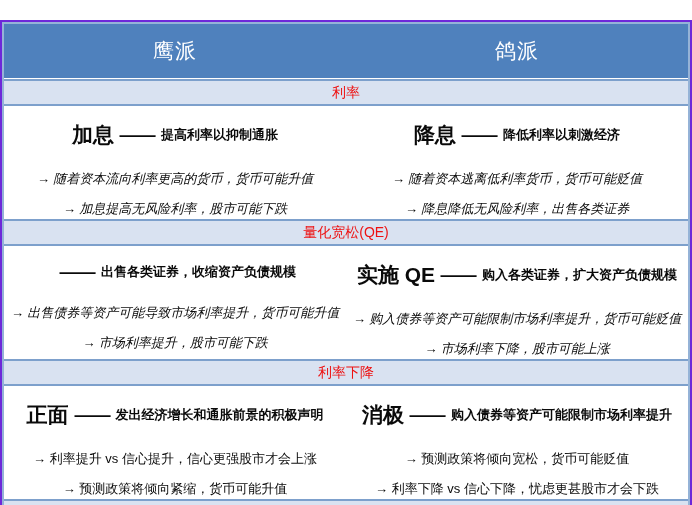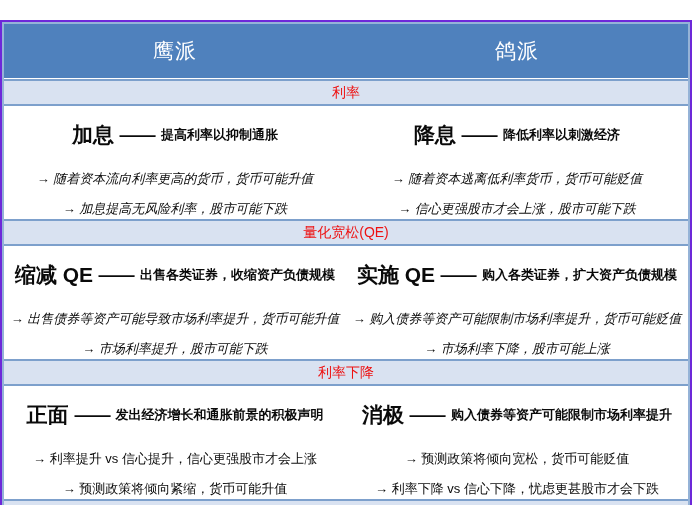--- a/index.html
+++ b/index.html
@@ -71,21 +71,21 @@
     transform:scaleX(1.9);
     margin:0 14px;
     color:#0a0a0a;
   }
   .def { font-size:13px; color:#0a0a0a; white-space:nowrap;font-weight:bold; }
   .point {
     font-size:13px; color:#0a0a0a;
     margin-top:12px;
     white-space:nowrap;
   }
-  .sec-italic .point { font-style:italic; }
+  .sec-italic .point { font-style:italic;font-family:Liberation Serif, serif; }
 </style>
 </head>
 <body>
 
 <div class="page">
   <div class="table">
 
     <div class="header-row">
       <div class="header-cell">鹰派</div>
       <div class="header-cell">鸽派</div>
@@ -102,29 +102,28 @@
         <div class="point">→ 随着资本流向利率更高的货币，货币可能升值</div>
         <div class="point">→ 加息提高无风险利率，股市可能下跌</div>
       </div>
       <div class="cell">
         <div class="headline">
           <span class="term">降息</span>
           <span class="dash">—</span>
           <span class="def">降低利率以刺激经济</span>
         </div>
         <div class="point">→ 随着资本逃离低利率货币，货币可能贬值</div>
-        <div class="point">→ 信心更强股市才会上涨，股市可能下跌</div>
+        <div class="point">→ 降息降低无风险利率，出售各类证券</div>
       </div>
     </div>
 
     <div class="band">量化宽松(QE)</div>
     <div class="content-row sec-italic">
       <div class="cell">
         <div class="headline">
-          <span class="term">缩减 QE</span>
           <span class="dash">—</span>
           <span class="def">出售各类证券，收缩资产负债规模</span>
         </div>
         <div class="point">→ 出售债券等资产可能导致市场利率提升，货币可能升值</div>
         <div class="point">→ 市场利率提升，股市可能下跌</div>
       </div>
       <div class="cell">
         <div class="headline">
           <span class="term">实施 QE</span>
           <span class="dash">—</span>

